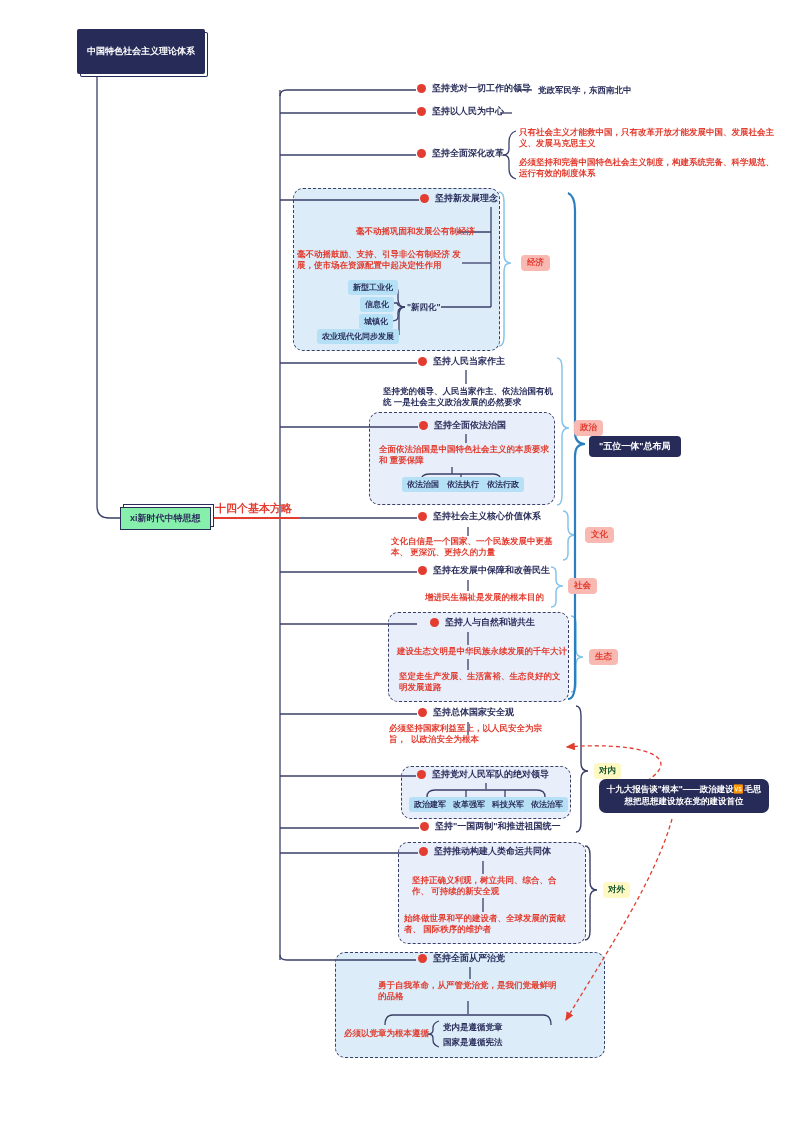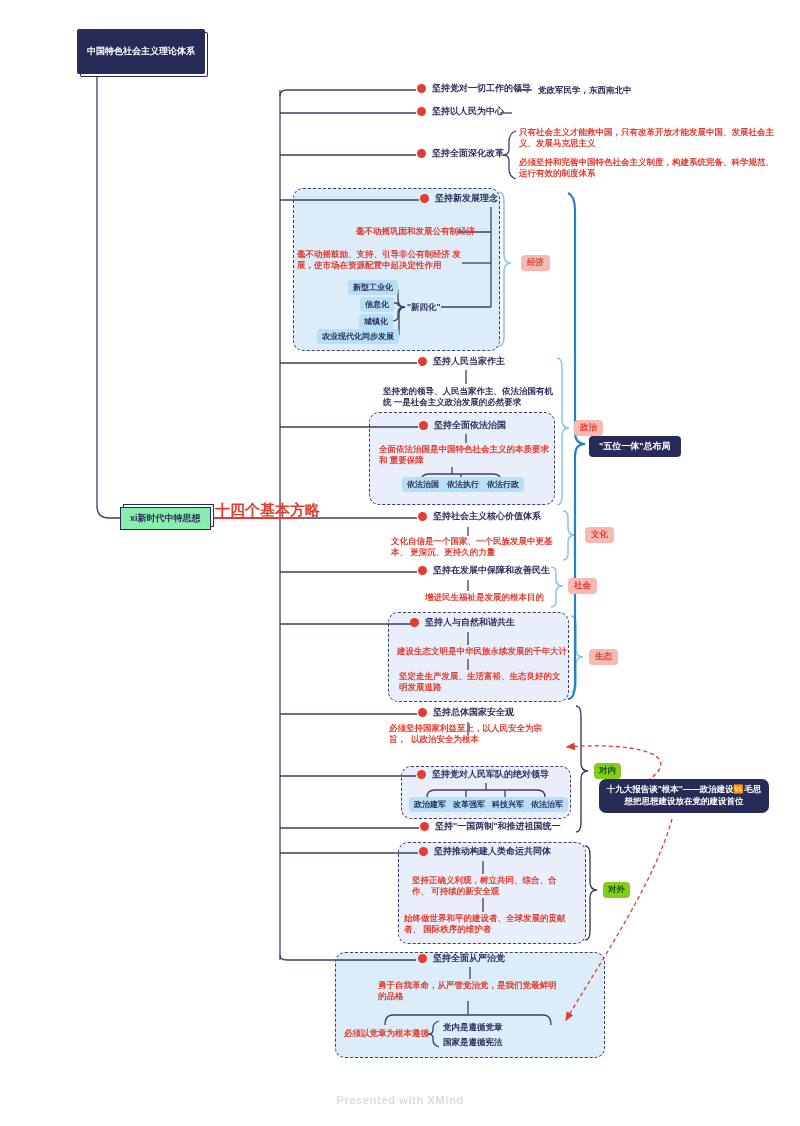--- a/index.html
+++ b/index.html
@@ -11,32 +11,32 @@
   .bg-lav{background:#e9eefb;}
   .topic{position:absolute;z-index:3;display:flex;align-items:center;gap:6px;white-space:nowrap;}
   .topic .dot{width:9px;height:9px;border-radius:50%;background:#e23d30;flex:0 0 auto;}
   .topic .tl{font-size:9px;font-weight:bold;color:#2b2f5c;}
   .note{position:absolute;z-index:3;font-size:8.5px;font-weight:bold;line-height:1.35;}
   .red{color:#e23d30;} .green{color:#21a144;} .navy{color:#2b2f5c;}
   .pill{position:absolute;z-index:3;background:#b5e0f5;color:#2b2f5c;font-size:8px;font-weight:bold;
         border-radius:3px;padding:2px 5px;white-space:nowrap;}
   .cat{position:absolute;z-index:3;background:#f8b9b3;color:#e23d30;font-size:8.5px;font-weight:bold;
        border-radius:4px;padding:2px 6px;white-space:nowrap;}
-  .scope{position:absolute;z-index:3;background:#84cc16;color:#14532d;font-size:8.5px;font-weight:bold;
+  .scope{position:absolute;z-index:3;background:#fef9c3;color:#14532d;font-size:8.5px;font-weight:bold;
        border-radius:4px;padding:2px 5px;white-space:nowrap;}
   .darkbox{position:absolute;z-index:3;background:#272b58;color:#ffffff;font-weight:bold;white-space:nowrap;}
   .root{left:36px;top:29px;font-size:9px;padding:16px 10px;border-radius:2px;
         box-shadow:3px 3px 0 -1px #ffffff,3px 3px 0 0 #272b58;margin-left:41px;}
   .five{left:589px;top:436px;font-size:9px;padding:4px 10px;border-radius:4px;}
   .nineteen{left:599px;top:779px;width:158px;font-size:8.5px;padding:5px 6px;border-radius:7px;
         text-align:center;white-space:normal;line-height:1.4;}
   .xibox{position:absolute;z-index:3;left:120px;top:507px;background:#86efac;color:#2b2f5c;
         border:1.5px solid #272b58;font-size:9px;font-weight:bold;padding:4px 9px;white-space:nowrap;
         box-shadow:3px -3px 0 -1px #ffffff,3px -3px 0 0 #272b58;}
-  .strategy{position:absolute;z-index:3;left:215px;top:501px;font-size:15px;font-weight:bold;color:#e23d30;white-space:nowrap;}
+  .strategy{position:absolute;z-index:3;left:215px;top:501px;font-size:11px;font-weight:bold;color:#e23d30;white-space:nowrap;}
   .sublbl{position:absolute;z-index:3;font-size:8.5px;font-weight:bold;color:#2b2f5c;white-space:nowrap;}
   .footer{position:absolute;z-index:3;left:0;right:0;top:1094px;text-align:center;color:#dcdcdc;
         font-size:11.5px;font-weight:bold;letter-spacing:.4px;}
 </style>
 </head>
 <body>
 
 <div class="canvas">
 
   <div class="box bg-blue" style="left:293px;top:188px;width:205px;height:161px;"></div>
@@ -190,21 +190,21 @@
       <span class="tl">坚持社会主义核心价值体系</span>
     </div>
   <div class="note red" style="left:391px;top:536px;width:172px;">文化自信是一个国家、一个民族发展中更基本、 更深沉、更持久的力量</div>
 
   <div class="topic" style="left:418px;top:564px;">
       <span class="dot"></span>
       <span class="tl">坚持在发展中保障和改善民生</span>
     </div>
   <div class="note red" style="left:425px;top:592px;white-space:nowrap;">增进民生福祉是发展的根本目的</div>
 
-  <div class="topic" style="left:410px;top:616px;text-align:right;">
+  <div class="topic" style="left:430px;top:616px;text-align:right;">
       <span class="dot"></span>
       <span class="tl">坚持人与自然和谐共生</span>
     </div>
   <div class="note red" style="left:397px;top:646px;white-space:nowrap;">建设生态文明是中华民族永续发展的千年大计</div>
   <div class="note red" style="left:399px;top:671px;width:162px;">坚定走生产发展、生活富裕、生态良好的文 明发展道路</div>
 
   <div class="topic" style="left:418px;top:706px;">
       <span class="dot"></span>
       <span class="tl">坚持总体国家安全观</span>
     </div>
@@ -246,14 +246,13 @@
   <div class="cat" style="left:585px;top:527px;">文化</div>
   <div class="cat" style="left:568px;top:578px;">社会</div>
   <div class="cat" style="left:589px;top:649px;">生态</div>
 
   <div class="scope" style="left:594px;top:763px;">对内</div>
   <div class="scope" style="left:603px;top:882px;">对外</div>
 
   <div class="darkbox five">"五位一体"总布局</div>
   <div class="darkbox nineteen">十九大报告谈"根本"——政治建设🆚毛思想把思想建设放在党的建设首位</div>
 
-  <div class="footer">Presented with XMind</div>
 </div>
 
 </body></html>

